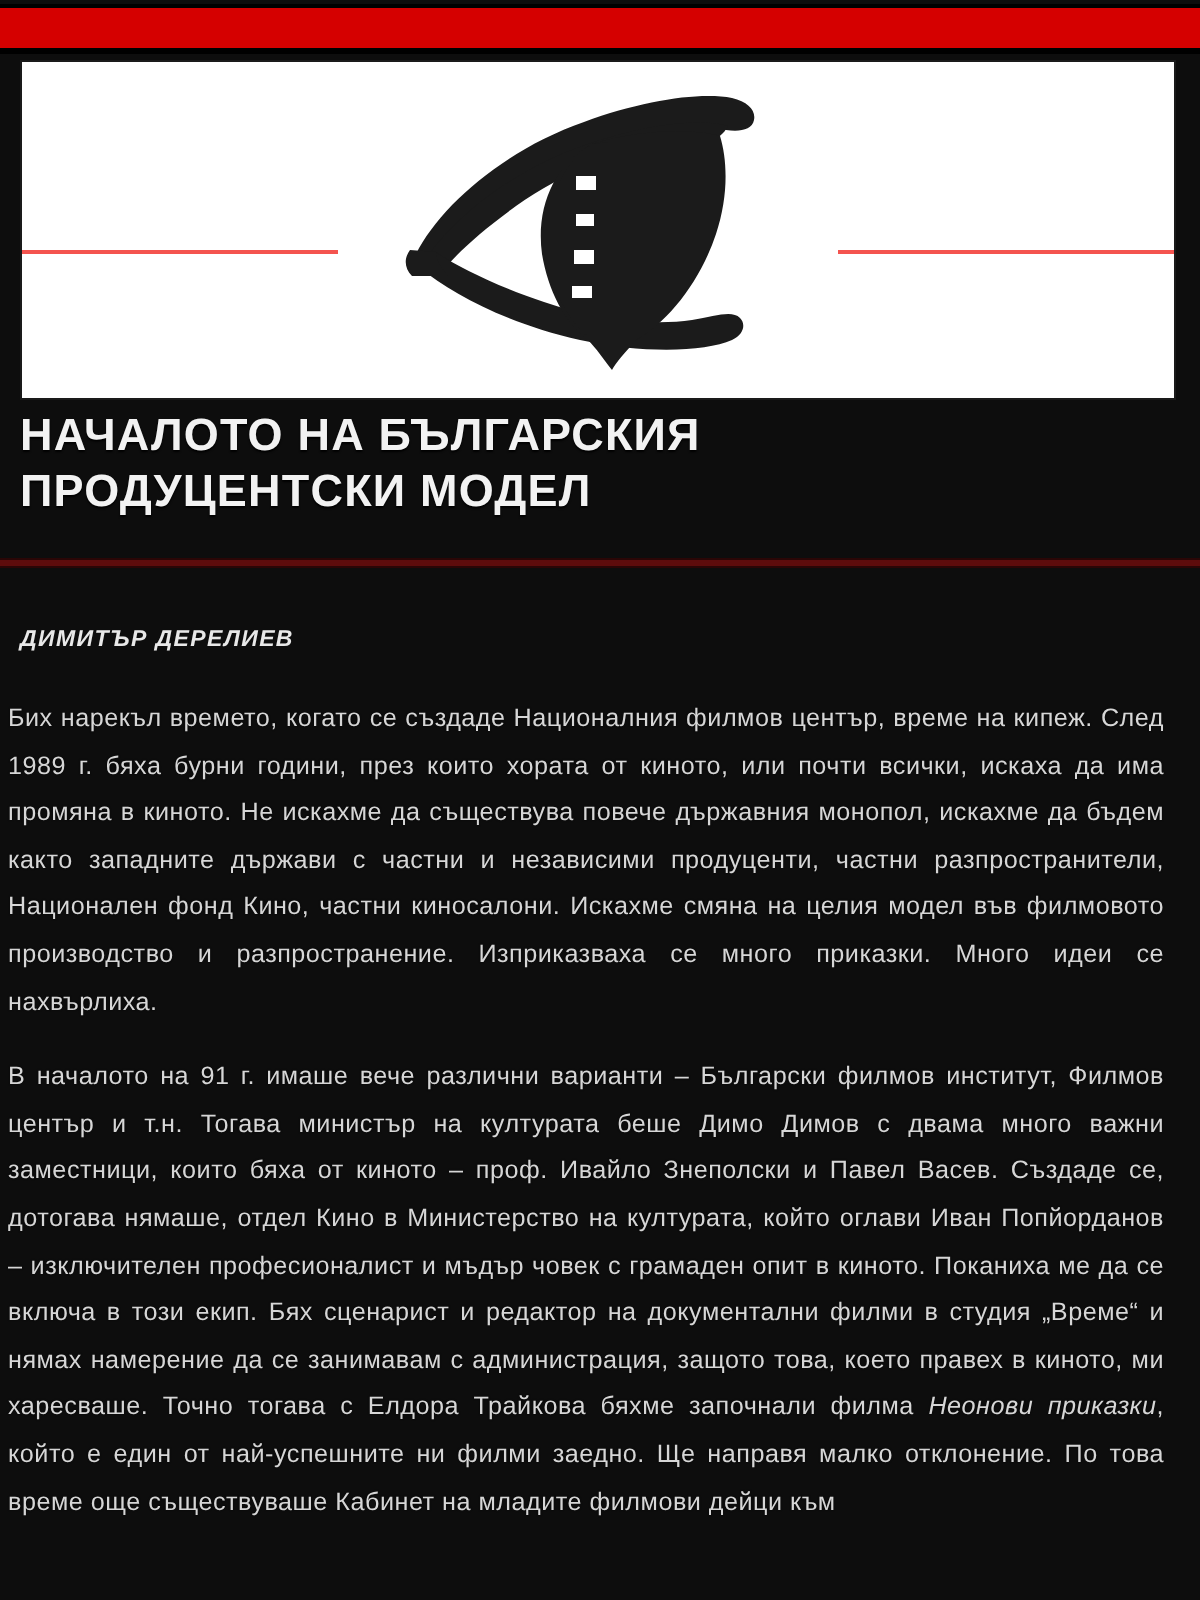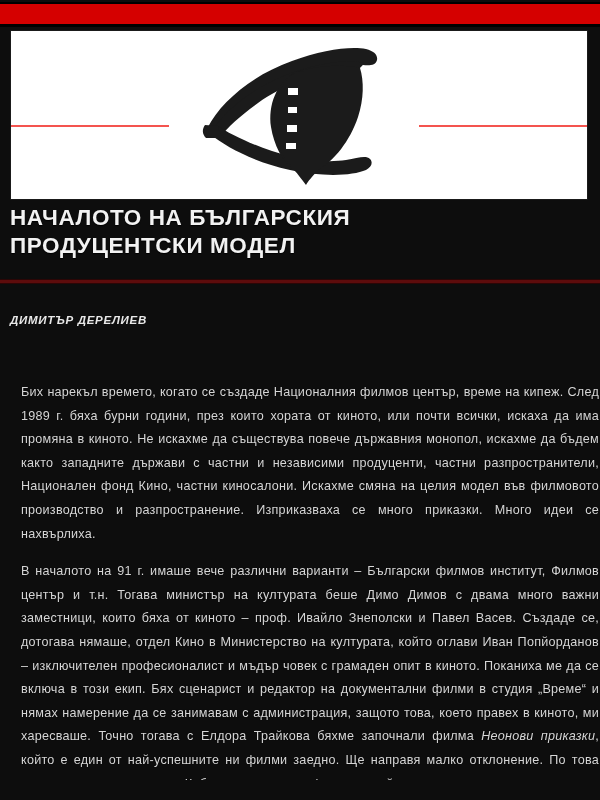--- a/index.html
+++ b/index.html
@@ -119,24 +119,23 @@
     font-weight: bold;
     font-size: 11.5px;
     letter-spacing: 0.7px;
     text-transform: uppercase;
     font-style: italic;
   }
 
   
   .body-text {
     position: absolute;
-    left: 21px;
+    left: 4px;
     top: 348px;
     width: 578px;
-    margin-top: 33px;
   }
   .body-text p {
     margin: 0 0 14px 0;
     color: #d6d6d6;
     font-family: "Liberation Sans", sans-serif;
     font-size: 12.6px;
     line-height: 23.6px;
     letter-spacing: 0.25px;
     text-align: justify;
     text-shadow: 0 0 1px rgba(0,0,0,0.6);

